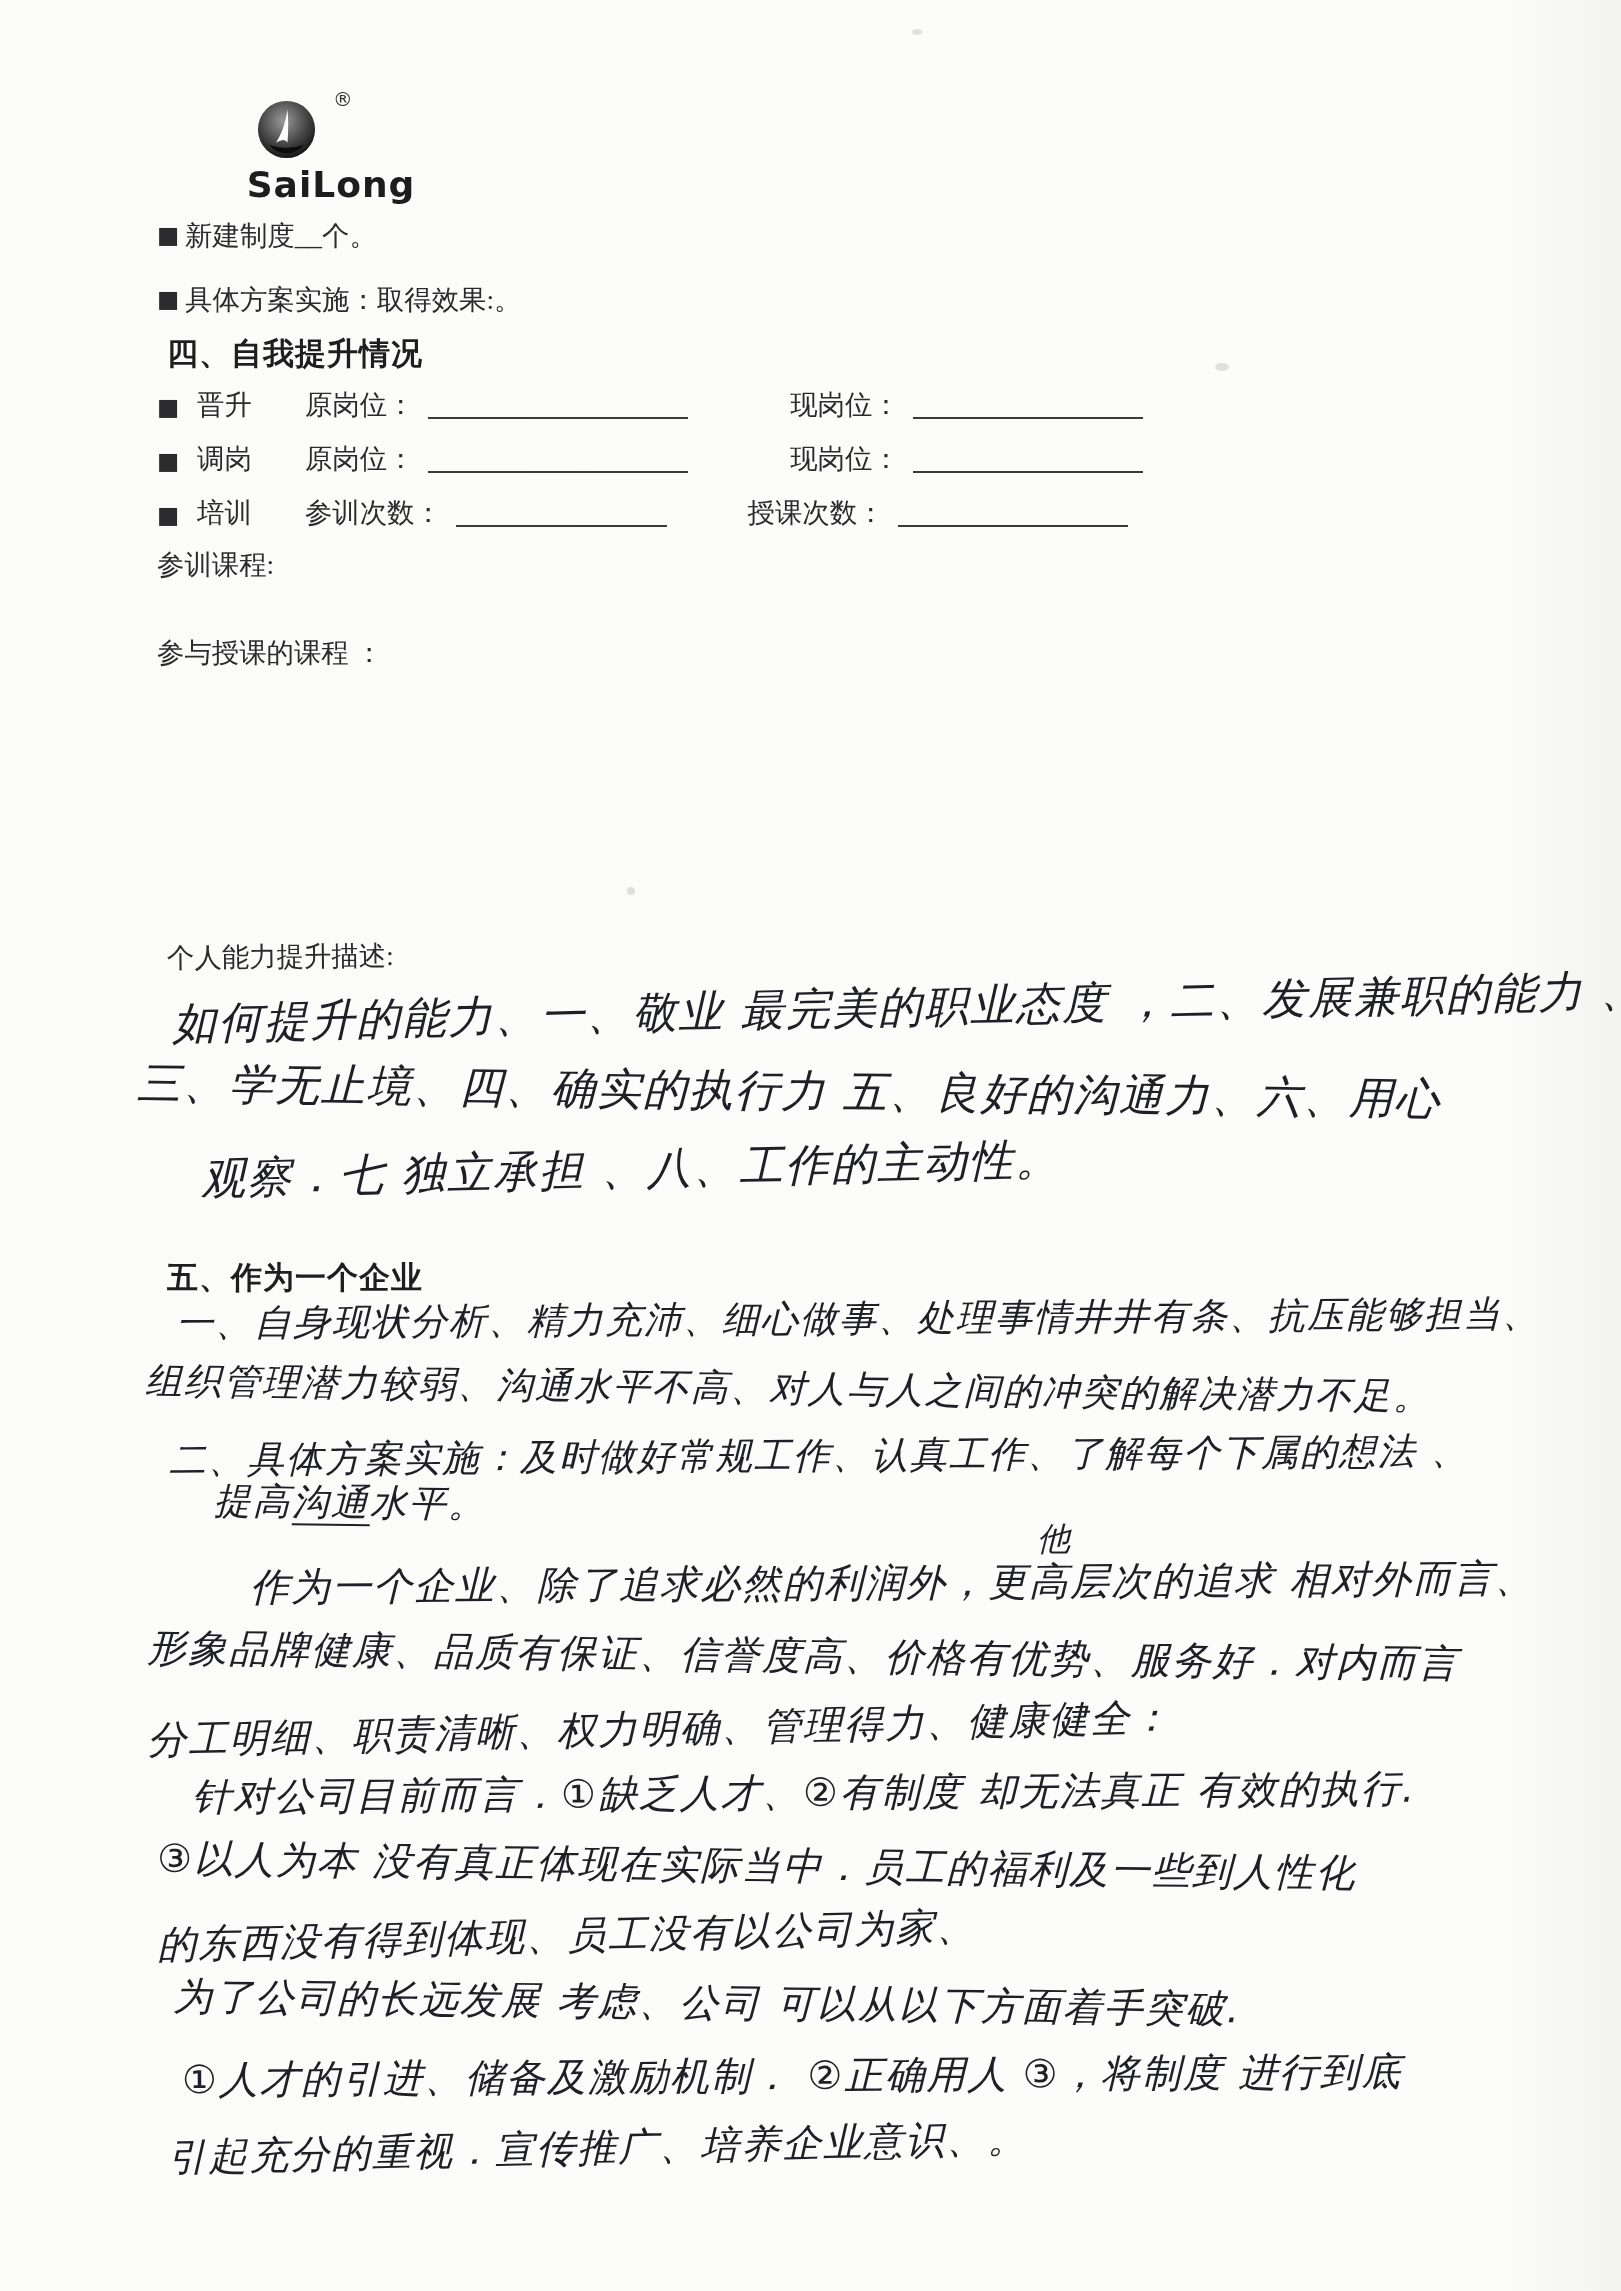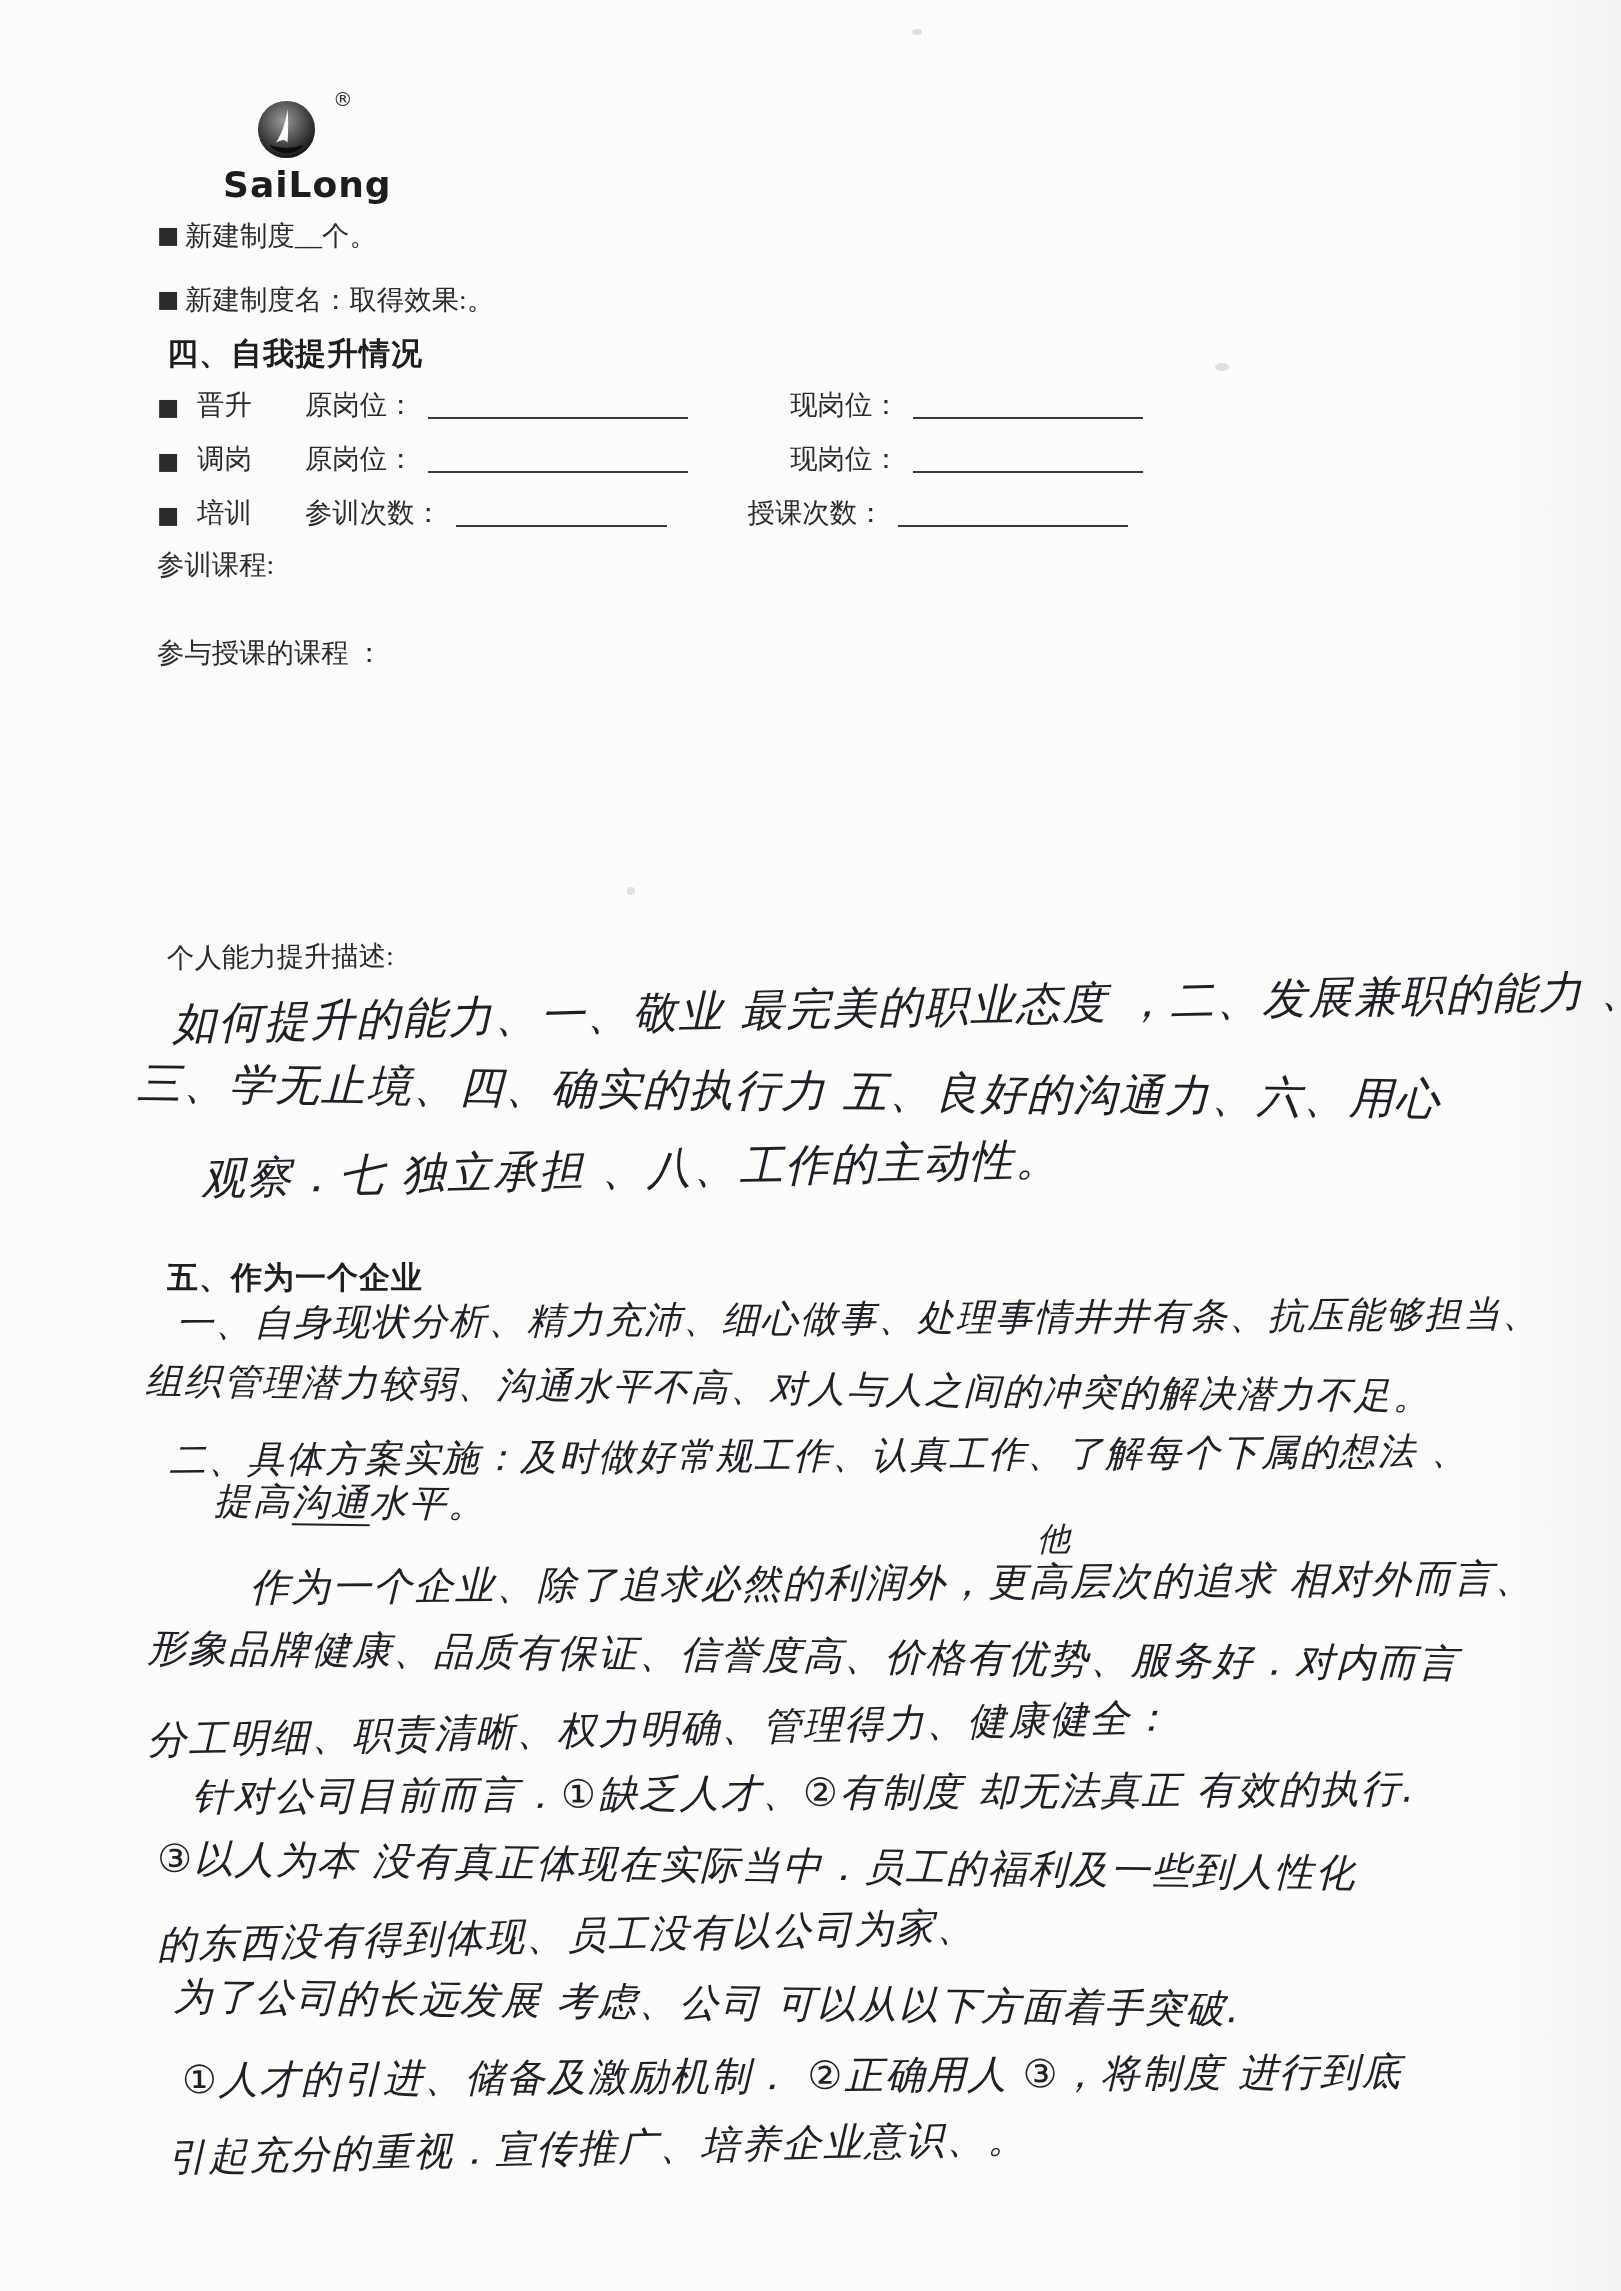--- a/index.html
+++ b/index.html
@@ -17,21 +17,21 @@
   .logo-orb{
     position:absolute;left:33px;top:11.8px;width:61px;height:59px;
   }
   .logo-reg{
     position:absolute;left:110px;top:0px;
     font-family:"DejaVu Sans", sans-serif;font-size:19.6px;color:#333;
   }
   .logo-text{
     position:absolute;left:0px;top:76px;width:216px;
     font-family:"DejaVu Sans", sans-serif;font-weight:bold;
-    font-size:36px;letter-spacing:1px;color:#1d1d1f;
+    font-size:36px;letter-spacing:1px;color:#1d1d1f;text-align:center;
   }
   
   .pline{position:absolute;left:157px;font-size:27.4px;white-space:nowrap;}
   .bullet{font-family:"DejaVu Sans", sans-serif;font-size:23.5px;margin-right:5.9px;position:relative;top:-2px;}
   .heading{
     position:absolute;left:167px;font-family:"DejaVu Sans", sans-serif;
     font-weight:bold;font-size:31px;color:#1e1e20;white-space:nowrap;letter-spacing:1px;
   }
   .form-row{
     position:absolute;left:157px;height:39px;
@@ -89,21 +89,21 @@
       <path d="M14 47 Q32 54 50 47 Q44 56 32 56 Q20 56 14 47 Z" fill="#0c0c0c"></path>
     </svg>
     <span class="logo-reg">®</span>
     <div class="logo-text">SaiLong</div>
   </div>
 
   <div class="pline" style="top:218px">
     <span class="bullet">■</span><span>新建制度__个。</span>
   </div>
   <div class="pline" style="top:282px">
-    <span class="bullet">■</span><span>新建制度名：取得效果:。</span>
+    <span class="bullet">■</span><span>具体方案实施：取得效果:。</span>
   </div>
 
   <div class="heading" style="top:333px">四、自我提升情况</div>
 
   <div class="form-row" style="top:384px">
     <span class="bullet">■</span>
       <span class="lbl">晋升</span>
     <span class="gap1"></span>
     <span class="lbl">原岗位：</span>
       <span class="uline u1"></span>

